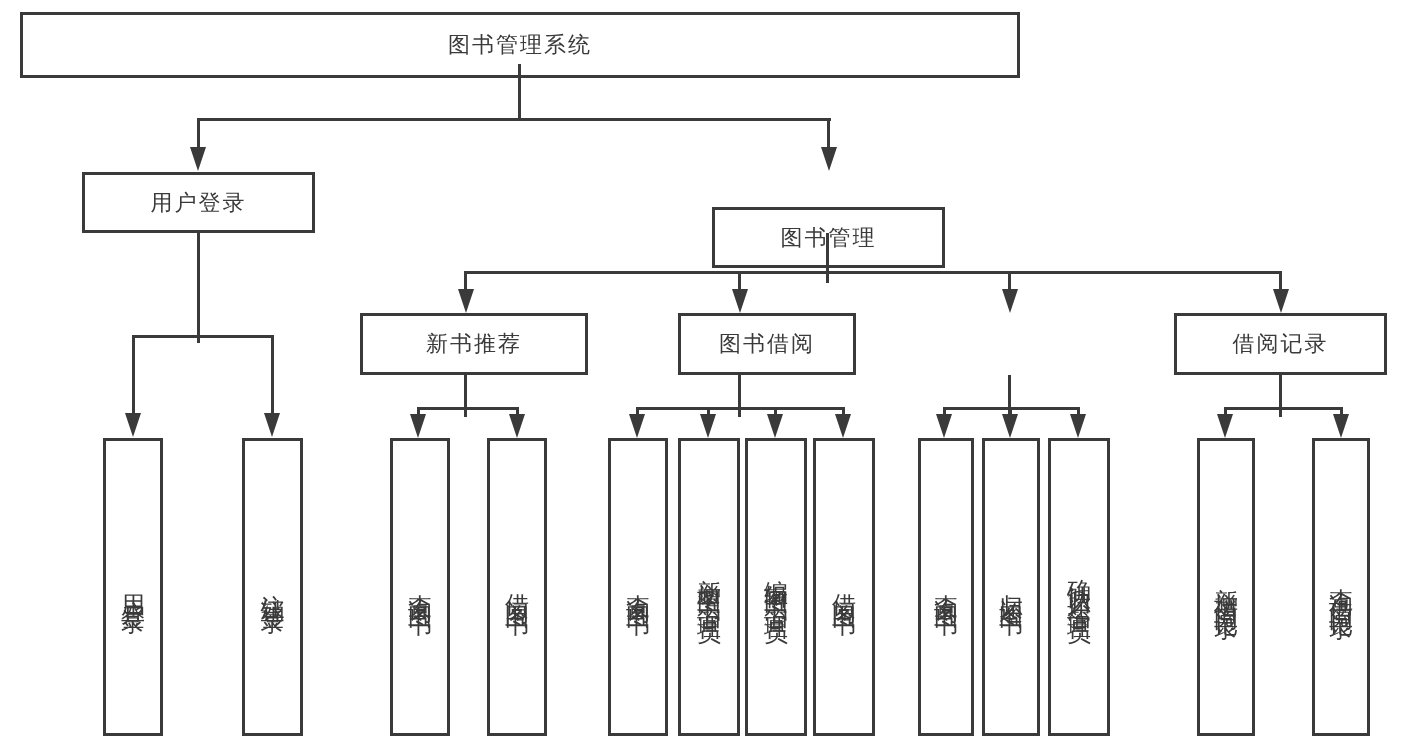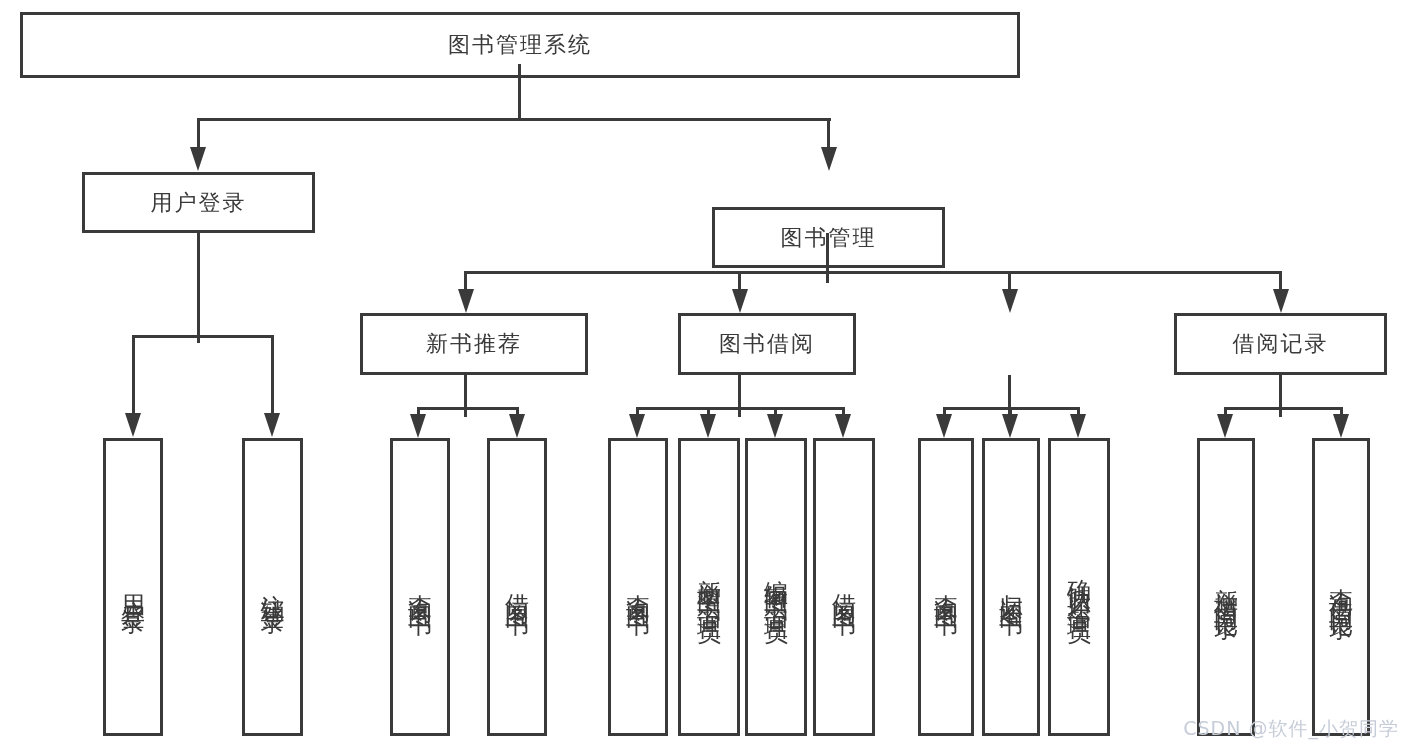--- a/index.html
+++ b/index.html
@@ -169,15 +169,14 @@
     <span>确认归还（管理员）</span>
   </div>
 
   <div class="node vnode" style="left:1197px;top:438px;width:58px;height:298px;">
     <span>新增借阅记录</span>
   </div>
   <div class="node vnode" style="left:1312px;top:438px;width:58px;height:298px;">
     <span>查询借阅记录</span>
   </div>
 
-  <div class="watermark">CSDN @软件_小贺同学</div>
 
 </div>
 
 </body></html>

